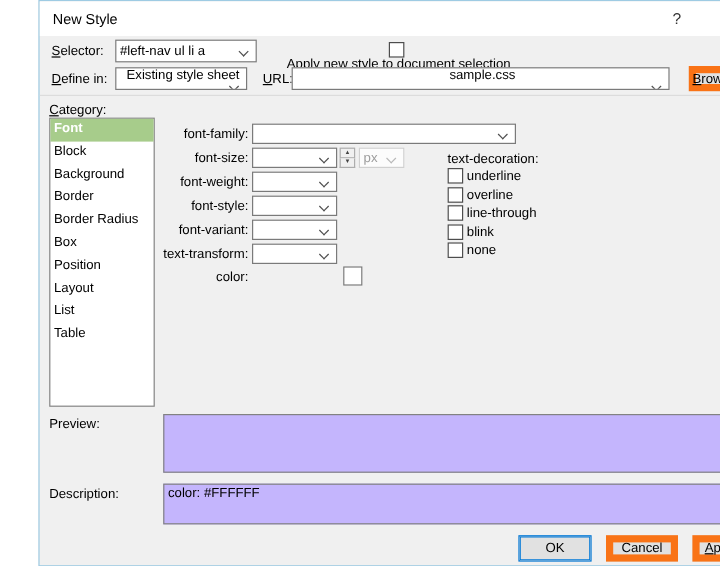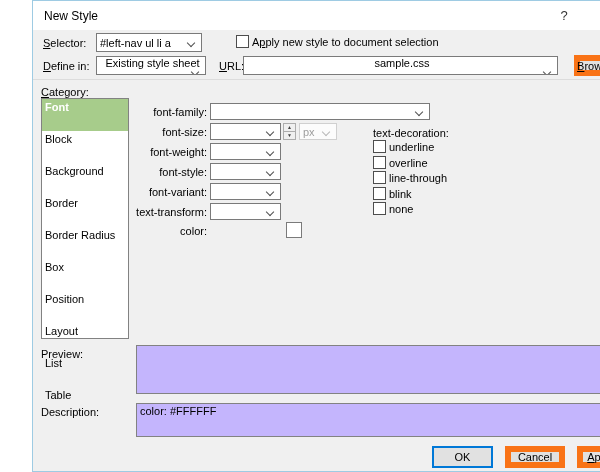--- a/index.html
+++ b/index.html
@@ -22,21 +22,21 @@
   .combo.focused{border:1px solid #0078d7;}
   .sel-text{background:#0078d7;color:#fff;padding:0 1px;}
   .cb{position:absolute;display:flex;align-items:center;}
   .cb .box{width:13px;height:13px;box-sizing:border-box;background:#fff;border:1px solid #4d4d4d;flex:0 0 auto;}
   .cb .cb-lbl{margin-left:3px;white-space:nowrap;}
   .btn{position:absolute;box-sizing:border-box;background:#e1e1e1;border:6px solid #f97316;
     display:flex;align-items:center;justify-content:center;font-size:11px;cursor:default;}
   .btn.default{border:1px solid #0078d7;box-shadow:inset 0 0 0 1px #0078d7;}
   .separator{position:absolute;left:0;width:600px;height:1px;background:#dcdcdc;}
   .listbox{position:absolute;box-sizing:border-box;background:#fff;border:1px solid #828282;}
-  .list-item{height:32px;line-height:16px;padding-left:3px;white-space:nowrap;}
+  .list-item{height:19px;line-height:16px;padding-left:3px;white-space:nowrap;}
   .list-item.selected{background:#a7cc8b;color:#fff;font-weight:bold;}
   .panel{position:absolute;box-sizing:border-box;background:#c4b5fd;border:1px solid #828282;}
   .spinner{position:absolute;box-sizing:border-box;width:13px;display:flex;flex-direction:column;}
   .spin-half{flex:1;box-sizing:border-box;border:1px solid #adadad;background:#f0f0f0;
     display:flex;align-items:center;justify-content:center;font-size:5px;color:#444;line-height:1;}
   .spin-half + .spin-half{border-top:none;}
   .swatch{position:absolute;box-sizing:border-box;border:1px solid #7a7a7a;}
   .desc-text{padding:1px 3px;}
 </style>
 </head>
@@ -48,25 +48,25 @@
     <span class="title">New Style</span>
     <div class="tb-btn tb-help">
       <span>?</span>
     </div>
     <div class="tb-btn tb-close">
       <span>✕</span>
     </div>
   </div>
 
   <div class="lbl" style="left:10px;top:36px;"><span class="mn">S</span><span>elector:</span></div>
-  <div class="combo" style="left:63px;top:32px;width:106px;height:19px;">
+  <div class="combo" style="left:63px;top:32px;width:118px;height:19px;">
     <span>#left-nav ul li a</span>
     <span class="chev"></span>
   </div>
-  <div class="cb" style="left:203px;top:34px;">
+  <div class="cb" style="left:203px;top:34px;flex-direction:column;">
     <span class="box"></span>
     <span class="cb-lbl"><span>A</span><span class="mn">p</span><span>ply new style to document selection</span></span>
   </div>
 
   <div class="lbl" style="left:10px;top:59px;"><span class="mn">D</span><span>efine in:</span></div>
   <div class="combo" style="left:63px;top:55px;width:110px;height:19px;flex-direction:column;">
     <span>Existing style sheet</span>
     <span class="chev"></span>
   </div>
   <div class="lbl" style="left:186px;top:59px;"><span class="mn">U</span><span>RL:</span></div>

